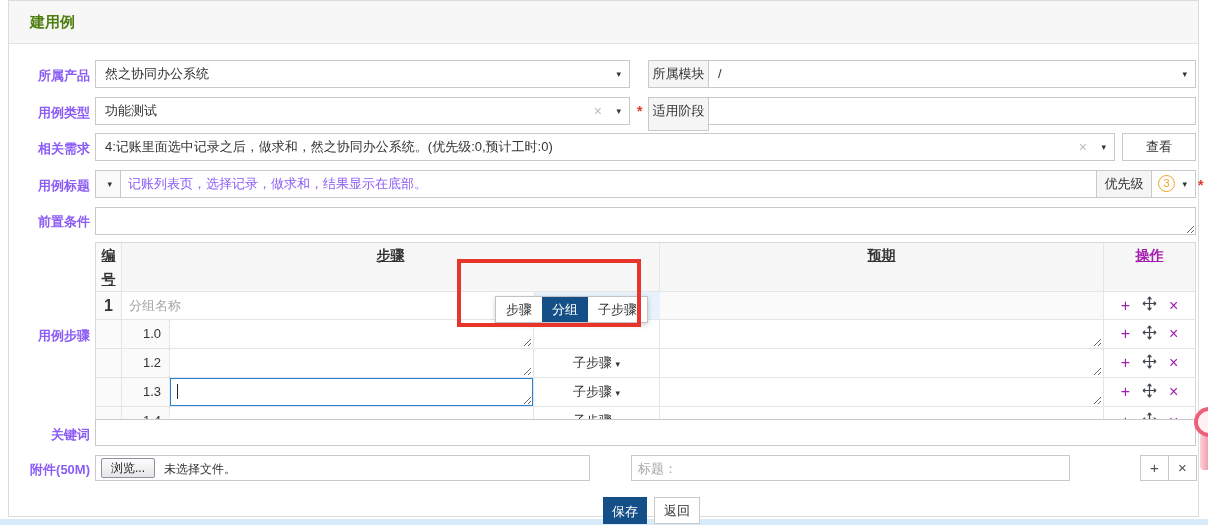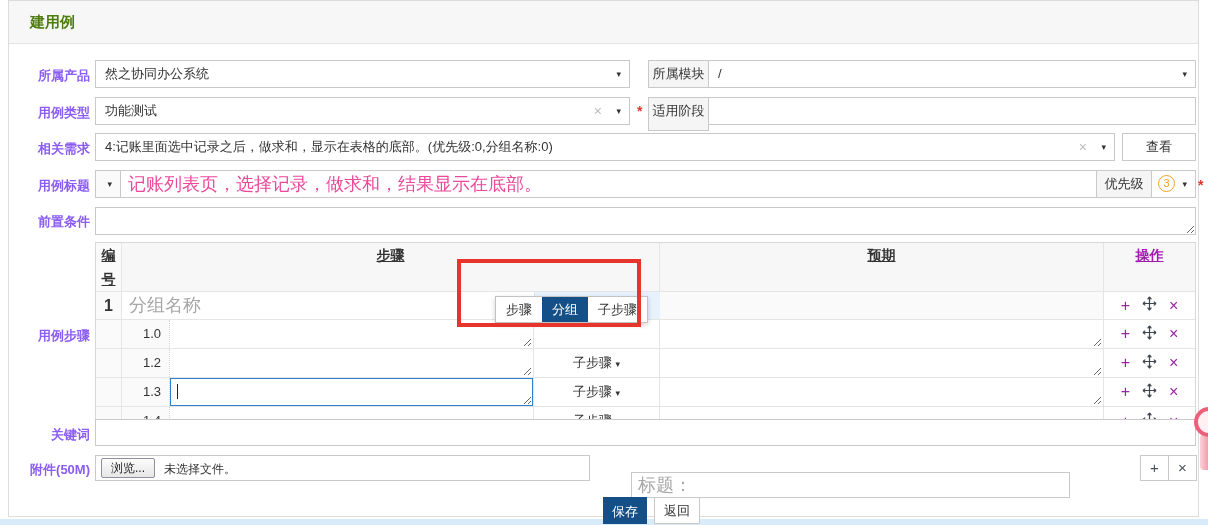--- a/index.html
+++ b/index.html
@@ -16,21 +16,21 @@
   .lbl { position:absolute; width:90px; text-align:right; font-size:13px; font-weight:bold; color:#8b5cf6; }
 
   .box { position:absolute; background:#fff; border:1px solid #c9c9c9; font-size:13px; color:#333; }
   .select { padding-left:9px; line-height:26px; white-space:nowrap; overflow:hidden; }
   .caret { position:absolute; right:8px; top:0; line-height:26px; font-size:9px; color:#333; }
   .clear-x { position:absolute; right:27px; top:0; line-height:26px; font-size:14px; color:#bbb; }
   .addon { background:#f5f5f5; text-align:center; line-height:26px; }
   .req { position:absolute; color:#e5342b; font-size:14px; font-weight:bold; }
 
   input.txt, textarea.ta { width:100%; height:100%; border:1px solid transparent;
-    font-family:inherit; font-size:18px; color:#ec4899; padding:4px 6px; background:transparent; outline:none; }
+    font-family:inherit; font-size:13px; color:#8b5cf6; padding:4px 6px; background:transparent; outline:none; }
   input.plain { border:1px solid #c9c9c9; background:#fff; }
   textarea.ta { resize:both; }
   input::placeholder, textarea::placeholder { color:#a6a6a6; opacity:1; }
 
   .btn { position:absolute; text-align:center; font-size:13px; cursor:pointer; }
   .btn-default { background:#fff; border:1px solid #c9c9c9; color:#333; line-height:26px; }
   .btn-primary { background:#145087; border:1px solid #145087; color:#fff; line-height:27px; }
 
   .prio-circle { display:inline-block; width:17px; height:17px; line-height:15px; text-align:center;
     border:1px solid #f1a325; color:#f1a325; border-radius:50%; font-size:11px; margin:4px 0 0 6px; }
@@ -42,21 +42,21 @@
   .trow:last-child { border-bottom:none; }
   .tcell { border-right:1px solid #e5e5e5; position:relative; }
   .tcell:last-child { border-right:none; }
   .th { background:#f7f7f7; font-weight:bold; text-align:center; line-height:24px; font-size:14px;text-decoration:underline; }
   .c-no { width:26px; flex:none; text-align:center; background:#fafafa; }
   .c-step { width:538px; flex:none; display:flex; }
   .c-exp { width:444px; flex:none; }
   .c-act { width:91px; flex:none; display:flex; align-items:center; justify-content:center; gap:12px; color:#a21caf; }
   .stepnum { width:48px; flex:none; text-align:right; padding:6px 8px 0 0; font-size:13px;
     background:#fafafa; border-right:1px dotted #d5d5d5; }
-  .steparea { flex:1; position:relative;font-family:Liberation Mono, monospace; }
+  .steparea { flex:1; position:relative; }
   .typecell { width:126px; flex:none; text-align:center; line-height:27px; font-size:13px;
     border-left:1px solid #e5e5e5; }
   .typecell .tcaret { font-size:9px; }
   .type-open { background:#e7f2fc; color:#1b74cf; }
   .grey-cell { background:#fafafa; }
   .act-glyph { font-size:16px; line-height:1; cursor:pointer; }
   .focus-ta { border:1px solid #2e80d0 !important; }
   .cursor-bar { position:absolute; left:7px; top:6px; width:1px; height:15px; background:#222; }
 
   
@@ -110,21 +110,21 @@
     <span>功能测试</span>
     <span class="clear-x">×</span>
     <span class="caret">▾</span>
   </div>
   <div class="req" style="left:637px;top:103px;">*</div>
   <div class="box addon" style="left:648px;top:97px;width:61px;height:34px;">适用阶段</div>
   <div class="box" style="left:708px;top:97px;width:488px;height:28px;"></div>
 
   <div class="lbl" style="left:0;top:140px;">相关需求</div>
   <div class="box select" style="left:95px;top:133px;width:1020px;height:28px;">
-    <span>4:记账里面选中记录之后，做求和，显示在表格的底部。(优先级:0,分组名称:0)</span>
+    <span>4:记账里面选中记录之后，做求和，然之协同办公系统。(优先级:0,预计工时:0)</span>
     <span class="clear-x">×</span>
     <span class="caret">▾</span>
   </div>
   <div class="btn btn-default" style="left:1122px;top:133px;width:74px;height:28px;">查看</div>
 
   <div class="lbl" style="left:0;top:177px;">用例标题</div>
   <div class="box" style="left:95px;top:170px;width:26px;height:28px;background:#fafafa;text-align:center;">
     <span class="caret" style="right:8px;">▾</span>
   </div>
   <div class="box" style="left:120px;top:170px;width:977px;height:28px;">
@@ -270,21 +270,21 @@
   <div class="lbl" style="left:0;top:426px;">关键词</div>
   <div style="position:absolute;left:95px;top:419px;width:1101px;height:27px;">
     <input class="txt plain" style="">
   </div>
 
   <div class="lbl" style="left:0;top:461px;">附件(50M)</div>
   <div class="file-box">
     <div class="browse-btn">浏览...</div>
     <div class="no-file">未选择文件。</div>
   </div>
-  <div style="position:absolute;left:590px;top:472px;width:480px;height:26px;padding-left:41px;">
+  <div style="position:absolute;left:590px;top:455px;width:480px;height:26px;padding-left:41px;">
     <input class="txt plain" placeholder="标题：" style="">
   </div>
   <div class="sq-btn" style="left:1140px;">+</div>
   <div class="sq-btn" style="left:1168px;">×</div>
 
   <div class="btn btn-primary" style="left:603px;top:497px;width:44px;height:27px;z-index:6;">保存</div>
   <div class="btn btn-default" style="left:654px;top:497px;width:46px;height:27px;z-index:6;">返回</div>
 
   <div class="bottom-strip"></div>
   <div class="pink-tail"></div>

